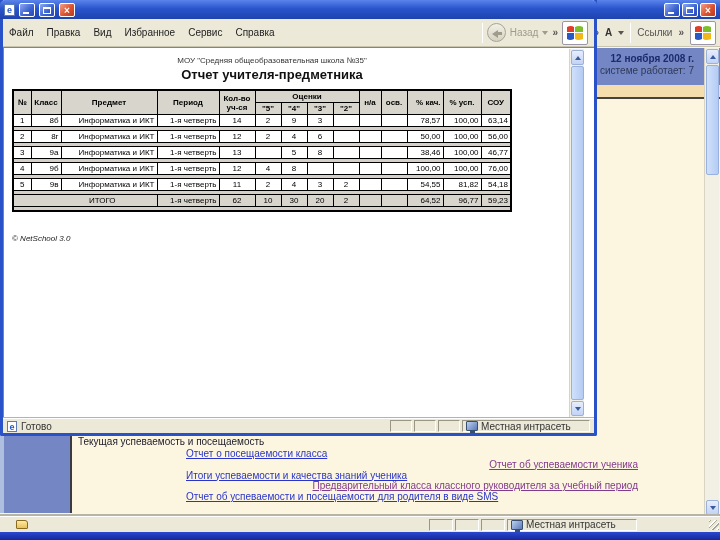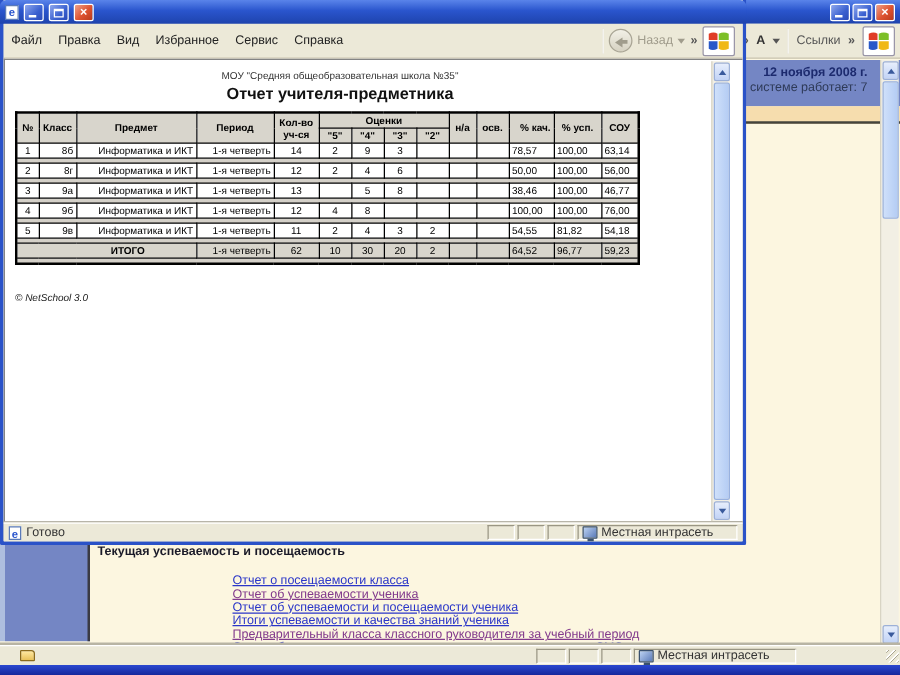--- a/index.html
+++ b/index.html
@@ -18,25 +18,25 @@
     text-align:right;padding:5px 26px 0 0;line-height:12px;}
   .bg-date{font-size:10px;font-weight:bold;color:#1c2a6e;}
   .bg-online{font-size:10px;color:#2e3a58;}
   .bg-band{position:absolute;left:0;top:85px;width:720px;height:14px;background:#f6ddae;
     border-bottom:2px solid #44443c;}
   .bg-content{position:absolute;left:0;top:101px;width:720px;height:415px;background:#fcf6e0;}
   .bg-sidebar{position:absolute;left:4px;top:101px;width:68px;height:412px;background:#7486c4;
     border-right:2px solid #3a3a44;}
   .bg-left-edge{position:absolute;left:0;top:101px;width:4px;height:412px;background:#aebedf;}
   .links-block{position:absolute;left:78px;top:436px;width:560px;}
-  .links-title{font-size:10px;font-weight:bold;color:#1a1a28;margin-bottom:13px;}
+  .links-title{font-size:10px;font-weight:normal;color:#1a1a28;margin-bottom:2px;}
   .links-list{padding-left:108px;}
   .links-list a{display:block;font-size:10px;line-height:10.8px;color:#2a35c8;
     text-decoration:underline;white-space:nowrap;}
-  .links-list a.visited{color:#823a8c;}
+  .links-list a.visited{color:#823a8c;text-align:right;}
 
   
   .sb{position:absolute;width:15px;background:#f2efe4;border-left:1px solid #d8d4c4;}
   .sb-btn{position:absolute;left:1px;width:13px;height:15px;border-radius:2px;
     background:linear-gradient(180deg,#e7eefc,#c2d3f6);border:1px solid #9cb0d8;}
   .sb-btn .tri-up{position:absolute;left:3px;top:5px;width:0;height:0;
     border-left:3px solid transparent;border-right:3px solid transparent;border-bottom:4px solid #3a5a9c;}
   .sb-btn .tri-dn{position:absolute;left:3px;top:5px;width:0;height:0;
     border-left:3px solid transparent;border-right:3px solid transparent;border-top:4px solid #3a5a9c;}
   .sb-thumb{position:absolute;left:1px;width:13px;border-radius:2px;
@@ -95,25 +95,25 @@
   .report-title{text-align:center;font-size:13px;font-weight:bold;color:#111;width:520px;margin-top:2px;}
   .report-fields{margin-top:14px;font-size:10px;line-height:12px;color:#111;}
   .report-fields b{font-weight:bold;}
 
   table.report{border-collapse:collapse;border:2px solid #000;margin-top:7px;table-layout:fixed;
     width:498px;background:#fff;}
   table.report th{background:#d8d5cc;font-weight:bold;}
   table.report th,table.report td{border:1px solid #000;font-size:8px;padding:1px 2px;
     white-space:nowrap;overflow:hidden;text-align:center;color:#000;height:12px;}
   table.report td.al{text-align:right;}
-  table.report td.ar{text-align:left;}
+  table.report td.ar{text-align:right;}
   table.report tr.sp td{border-left:none;border-right:none;border-top:none;border-bottom:none;
     background:#d4d0c8;height:4px;padding:0;}
   table.report tr.total td{background:#d8d5cc;}
-  table.report tr.total td.lbl{font-weight:bold;padding-left:36px;}
+  table.report tr.total td.lbl{font-weight:normal;padding-left:36px;}
 
   .report-footer{margin-top:22px;font-size:8px;font-style:italic;color:#222;line-height:10px;}
 
   .fg-statusbar{position:absolute;left:0;bottom:0;width:591px;height:15px;background:#ece9d8;
     border-top:1px solid #fff;box-shadow:0 -1px 0 #b8b4a4;display:flex;align-items:center;
     font-size:10px;color:#333;padding:0 2px;}
   .status-left{display:flex;align-items:center;gap:4px;flex:1;padding-left:2px;}
 
   .icon-page{width:11px;height:12px;background:#fff;border:1px solid #5a7ab8;position:relative;
     font-size:9px;font-weight:bold;color:#2a55cd;text-align:center;line-height:11px;}
@@ -164,21 +164,20 @@
   <div class="bg-band"></div>
   <div class="bg-content"></div>
   <div class="bg-left-edge"></div>
   <div class="bg-sidebar"></div>
 
   <div class="links-block">
     <div class="links-title">Текущая успеваемость и посещаемость</div>
     <div class="links-list" id="links-list">
         <a href="#" class="">Отчет о посещаемости класса</a>
         <a href="#" class="visited">Отчет об успеваемости ученика</a>
-        <a href="#" class="">Отчет об успеваемости и посещаемости ученика</a>
         <a href="#" class="">Итоги успеваемости и качества знаний ученика</a>
         <a href="#" class="visited">Предварительный класса классного руководителя за учебный период</a>
         <a href="#" class="">Отчет об успеваемости и посещаемости для родителя в виде SMS</a>
       </div>
   </div>
 
   <div class="sb" style="left:704px;top:48px;height:468px;">
     <div class="sb-btn" style="top:1px;">
         <div class="tri-up"></div>
       </div>

